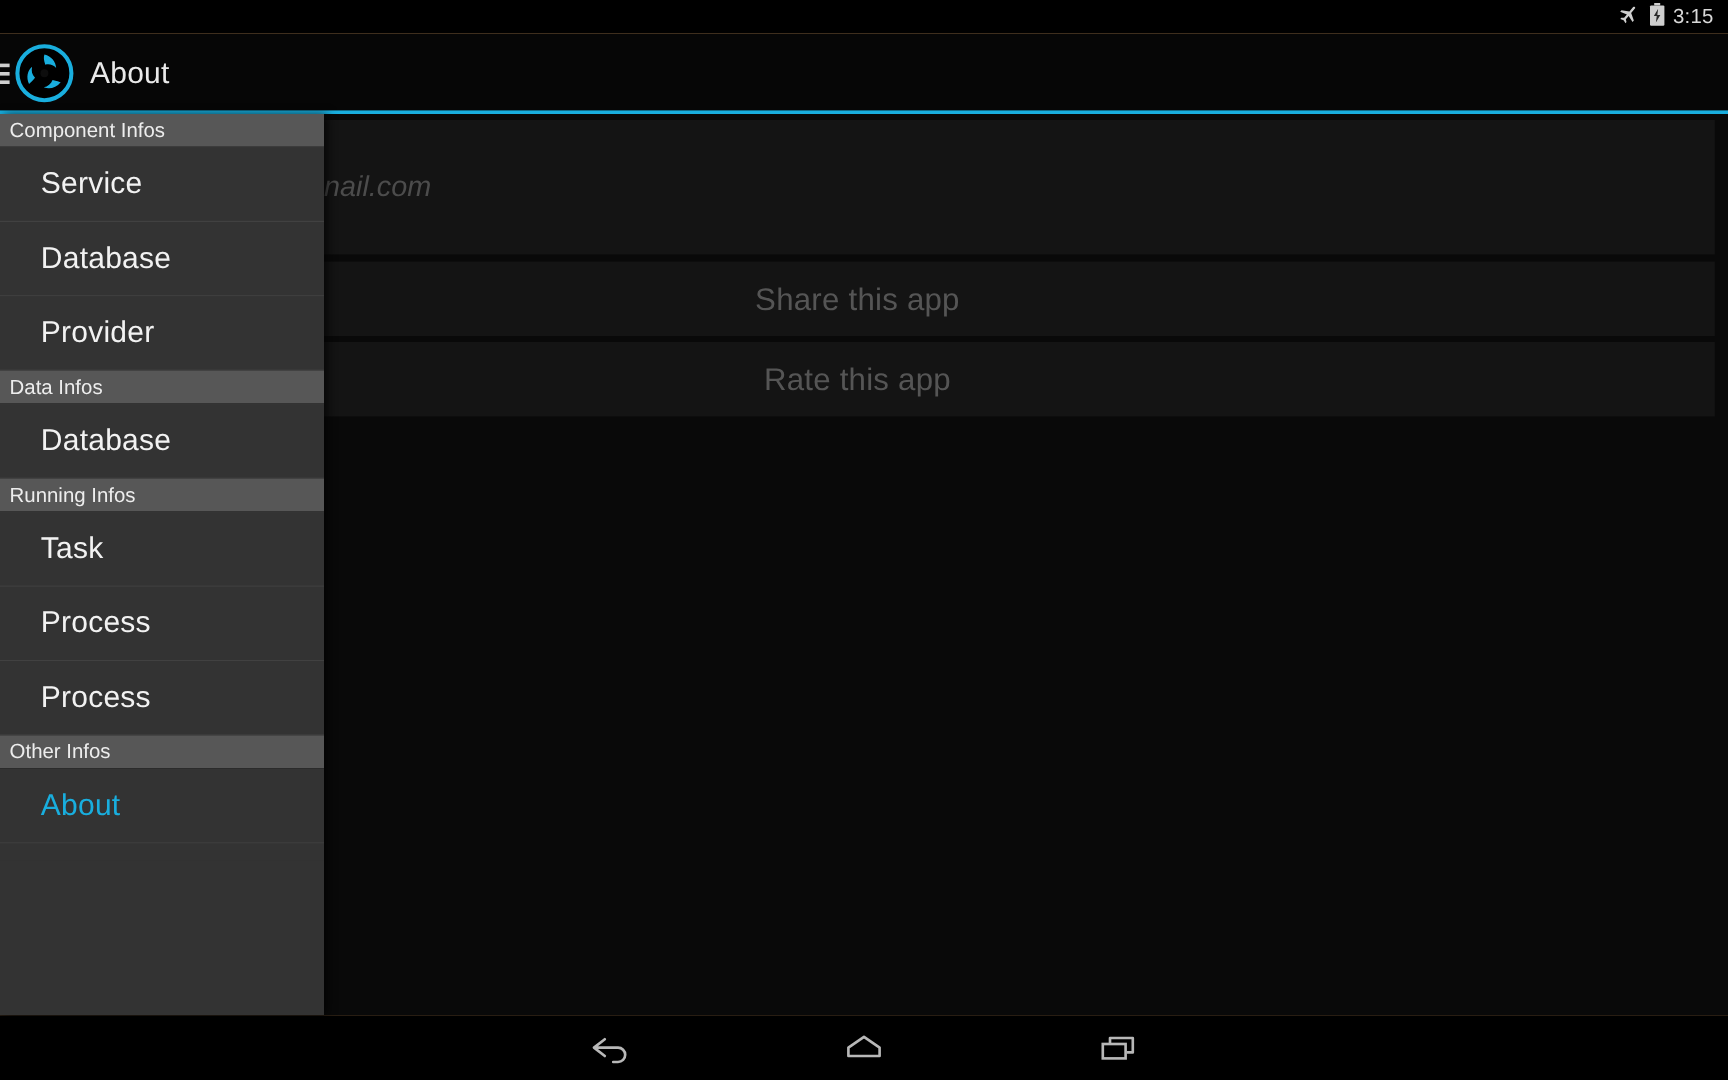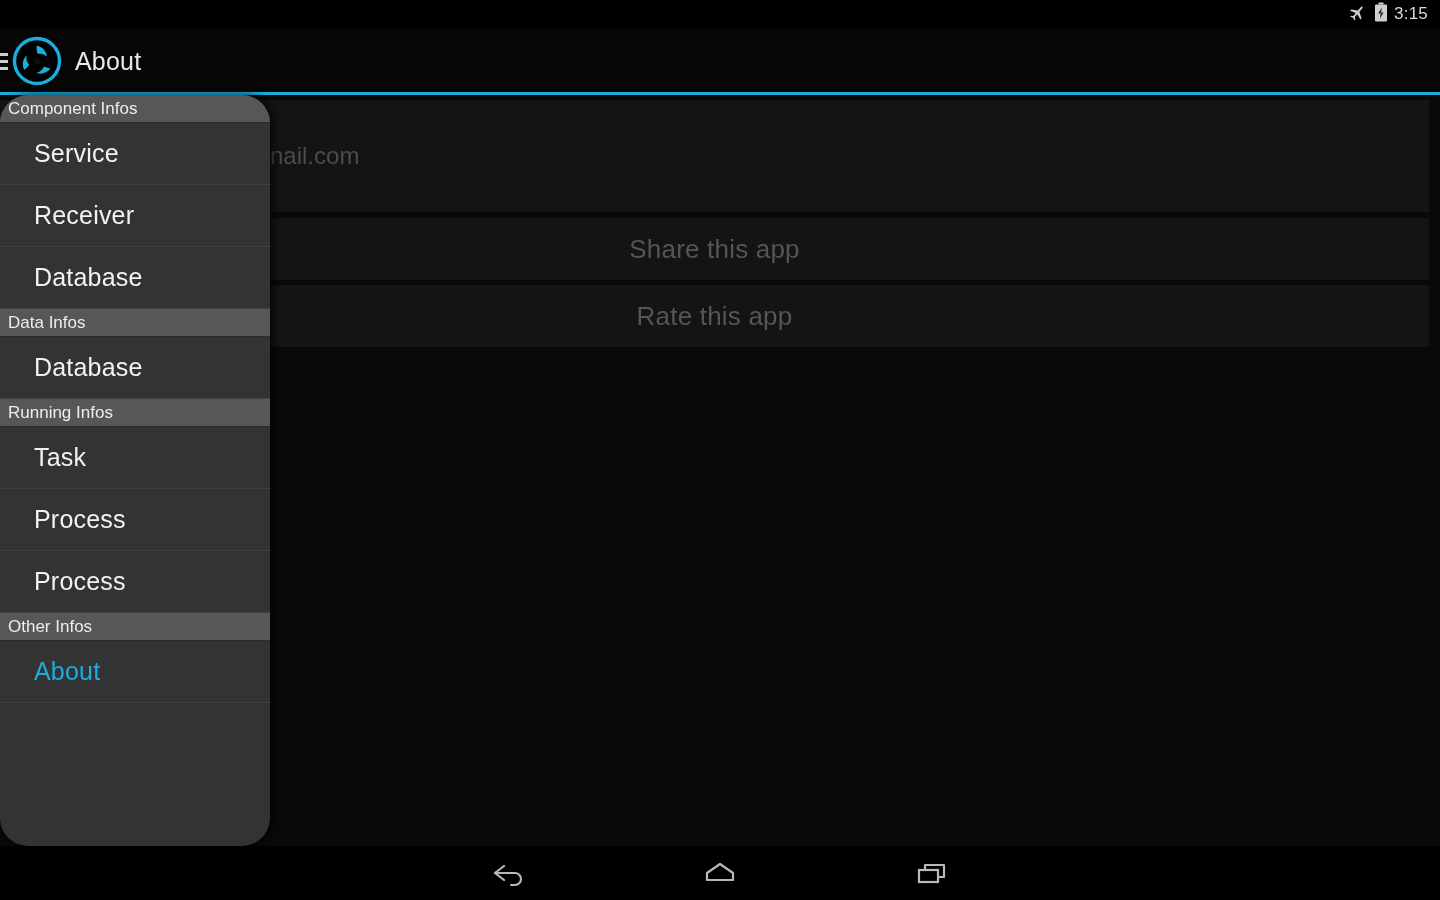--- a/index.html
+++ b/index.html
@@ -104,20 +104,21 @@
     width: 1429px;
     background: #141414;
     display: flex;
     align-items: center;
     justify-content: center;
   }
   #card-email {
     top: 5px;
     height: 112px;
     justify-content: flex-start;
+    font-style: italic;
   }
   #email-text {
     color: #4c4c4c;
     font-size: 24px;
     margin-left: 270px;
     white-space: nowrap;
   }
   #card-share { top: 123px; height: 62px; }
   #card-rate  { top: 190px; height: 62px; }
   .card-label {
@@ -128,21 +129,20 @@
 
   
   #drawer {
     position: absolute;
     top: 95px; left: 0;
     width: 270px;
     height: 751px;
     background: #333333;
     overflow: hidden;
     box-shadow: 3px 0 8px rgba(0,0,0,0.75);
-    border-radius: 28px;
   }
   .drawer-header {
     height: 28px;
     background: #575757;
     color: #ededed;
     font-size: 17px;
     display: flex;
     align-items: center;
     padding-left: 8px;
     box-sizing: border-box;
@@ -249,24 +249,24 @@
     </div>
   </div>
 
   <div id="drawer">
 
     <div class="drawer-header">Component Infos</div>
     <div class="drawer-item">
       <span class="drawer-item-label">Service</span>
     </div>
     <div class="drawer-item">
-      <span class="drawer-item-label">Receiver</span>
-    </div>
-    <div class="drawer-item">
       <span class="drawer-item-label">Database</span>
+    </div>
+    <div class="drawer-item">
+      <span class="drawer-item-label">Provider</span>
     </div>
 
     <div class="drawer-header">Data Infos</div>
     <div class="drawer-item">
       <span class="drawer-item-label">Database</span>
     </div>
 
     <div class="drawer-header">Running Infos</div>
     <div class="drawer-item">
       <span class="drawer-item-label">Task</span>

